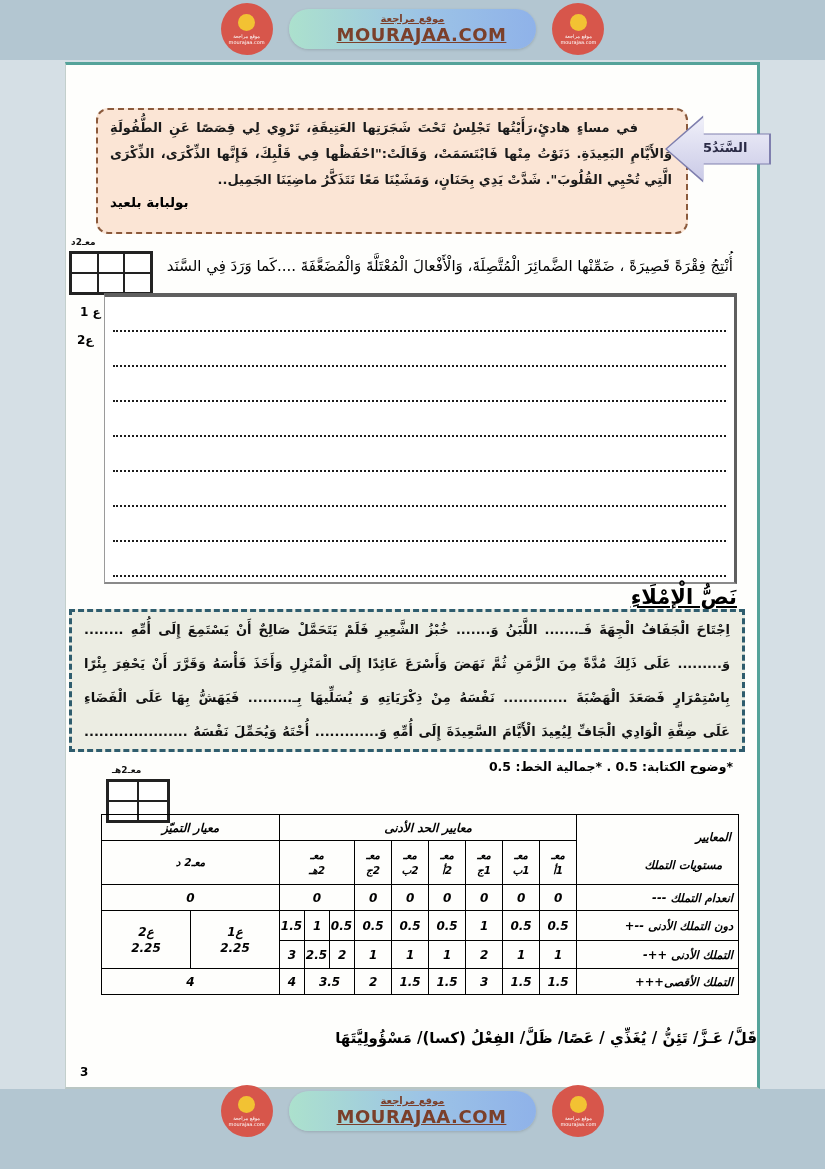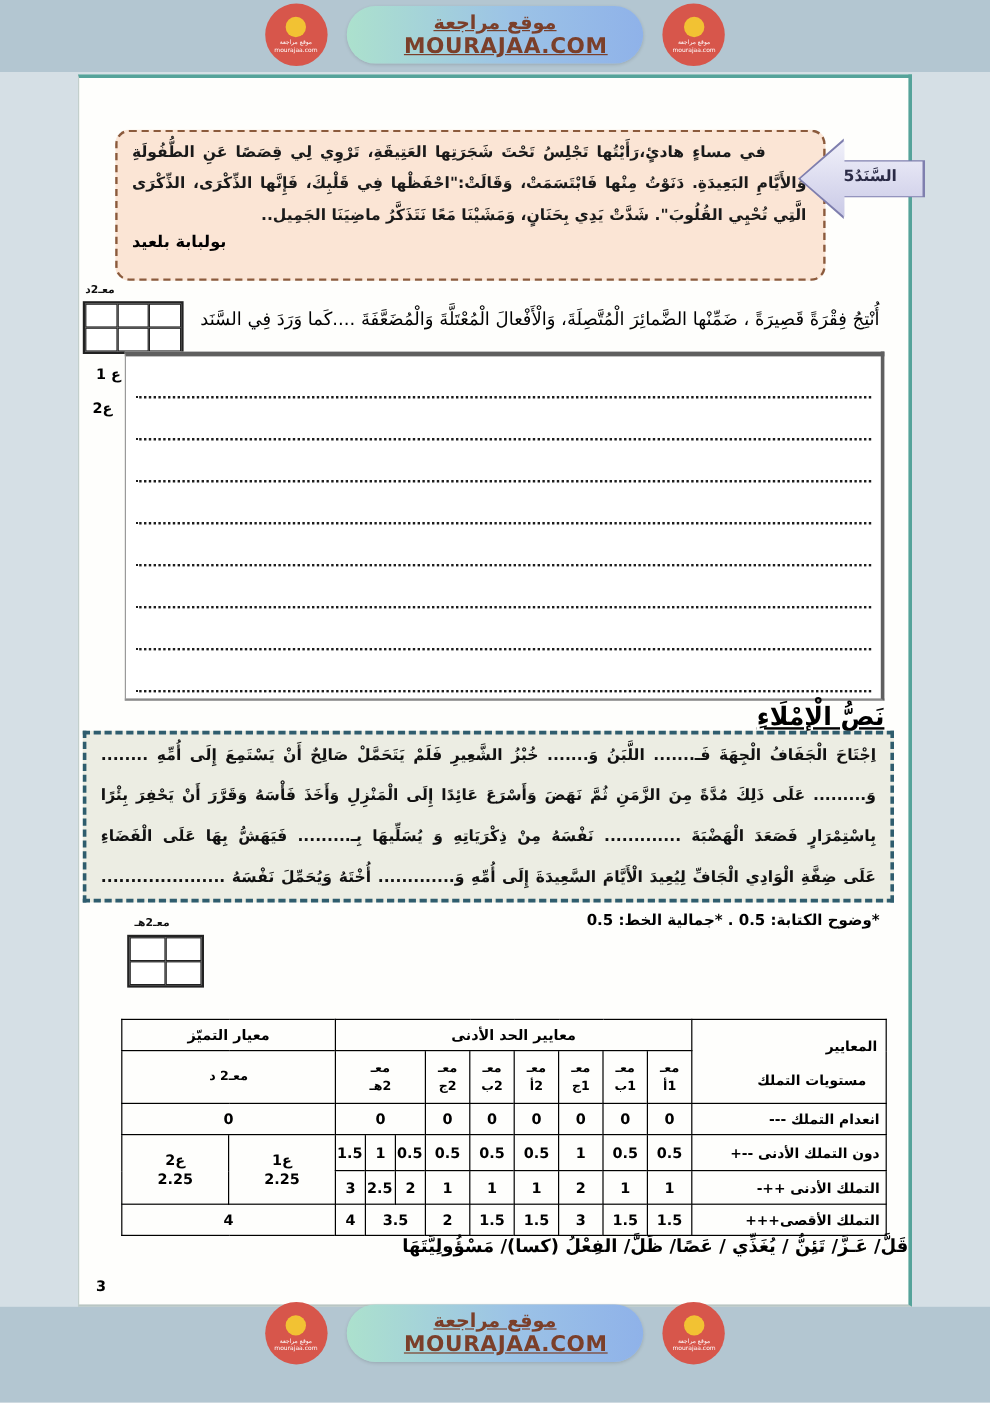--- a/index.html
+++ b/index.html
@@ -7,21 +7,21 @@
   .canvas { position:relative; width:825px; height:1169px; background:#d5dfe5; overflow:hidden; }
 
   
   .band { position:absolute; left:0; width:825px; background:#b3c6d1; }
   .band.top { top:0; height:60px; }
   .band.bottom { top:1089px; height:80px; }
   .brand-group { position:absolute; left:0; right:0; display:flex; align-items:center; justify-content:center; gap:16px; }
   .band.top .brand-group { top:3px; }
   .band.bottom .brand-group { top:-4px; }
   .brand-pill { background:linear-gradient(90deg,#ace1cd 0%,#9cc3e6 55%,#8fb2e9 100%); border-radius:28px; padding:4px 30px; text-align:center; box-shadow:0 1px 3px rgba(0,0,0,.15); }
-  .pill-ar { font-size:16px; font-weight:bold; color:#7b3f2a; text-decoration:underline; }
+  .pill-ar { font-size:10px; font-weight:bold; color:#7b3f2a; text-decoration:underline; }
   .pill-en { font-size:18px; font-weight:bold; color:#7b3f2a; text-decoration:underline; letter-spacing:.5px;margin-left:18px; }
   .logo-circle { width:52px; height:52px; border-radius:50%; background:#d7564b; display:flex; flex-direction:column; align-items:center; justify-content:center; flex:0 0 auto; }
   .logo-dot { width:17px; height:17px; border-radius:50%; background:#f2c233; margin-bottom:2px; }
   .logo-txt { font-size:5px; color:#fff; text-align:center; line-height:6px; white-space:pre-line; }
 
   
   .page { position:absolute; left:65px; top:62px; width:695px; height:1027px; background:#fefefc;
           border-top:3px solid #55a39a; border-right:3px solid #55a39a; border-left:1px solid #c3cfcc; border-bottom:2px solid #b9c6c3; }
 
   
@@ -58,21 +58,21 @@
   
   .imla-heading { position:absolute; right:20px; top:520px; font-size:21px; font-weight:bold; text-decoration:underline; direction:rtl; }
   .dictation-box { position:absolute; left:3px; top:544px; width:676px; height:143px; background:#ecede3;
                    border:3px dashed #2f5d6e; padding:1px 12px; direction:rtl; }
   .dict-line { font-size:13px; font-weight:bold; line-height:34px; text-align:justify; text-align-last:justify; white-space:nowrap; color:#111; }
 
   .note { position:absolute; right:24px; top:694px; font-size:12.5px; font-weight:bold; direction:rtl; }
 
   
   .table-title { position:absolute; left:0; right:0; top:757px; text-align:center; font-size:13px; font-weight:bold; direction:rtl; }
-  table.score { position:absolute; left:35px; top:784px; width:638px; border-collapse:collapse; direction:rtl; font-size:12px; font-weight:bold; color:#000; table-layout:fixed; }
+  table.score { position:absolute; left:35px; top:749px; width:638px; border-collapse:collapse; direction:rtl; font-size:12px; font-weight:bold; color:#000; table-layout:fixed;font-style:italic; }
   table.score th, table.score td { border:1.5px solid #000; text-align:center; vertical-align:middle; padding:1px 2px; }
   table.score .rowlabel { text-align:right; padding-right:5px; font-size:11.5px; white-space:nowrap; }
   .corner-top { text-align:right; padding:2px 5px 0 0; font-size:11.5px; }
   .corner-bottom { text-align:right; padding:14px 14px 0 0; font-size:11.5px; }
   .colhead { font-size:10.5px; line-height:15px; }
   .r1 th { height:26px; } .r2 th { height:44px; } .r3 td { height:26px; } .r4 td { height:30px; } .r5 td { height:28px; } .r6 td { height:26px; }
   .exc-cell { font-size:12px; line-height:16px; }
 
   .verbs-line { position:absolute; left:14px; right:0; top:964px; font-size:15px; font-weight:bold; direction:rtl;padding-left:11px; }
   .page-num { position:absolute; left:14px; top:1000px; font-size:12px; font-weight:bold; }

